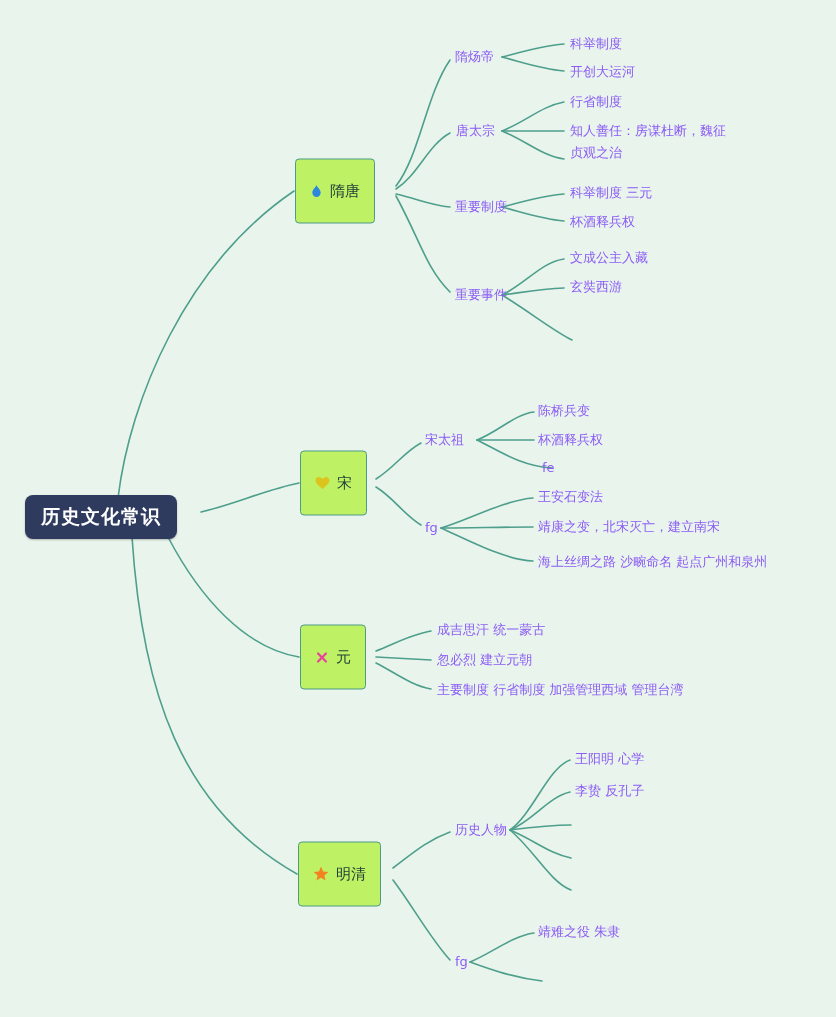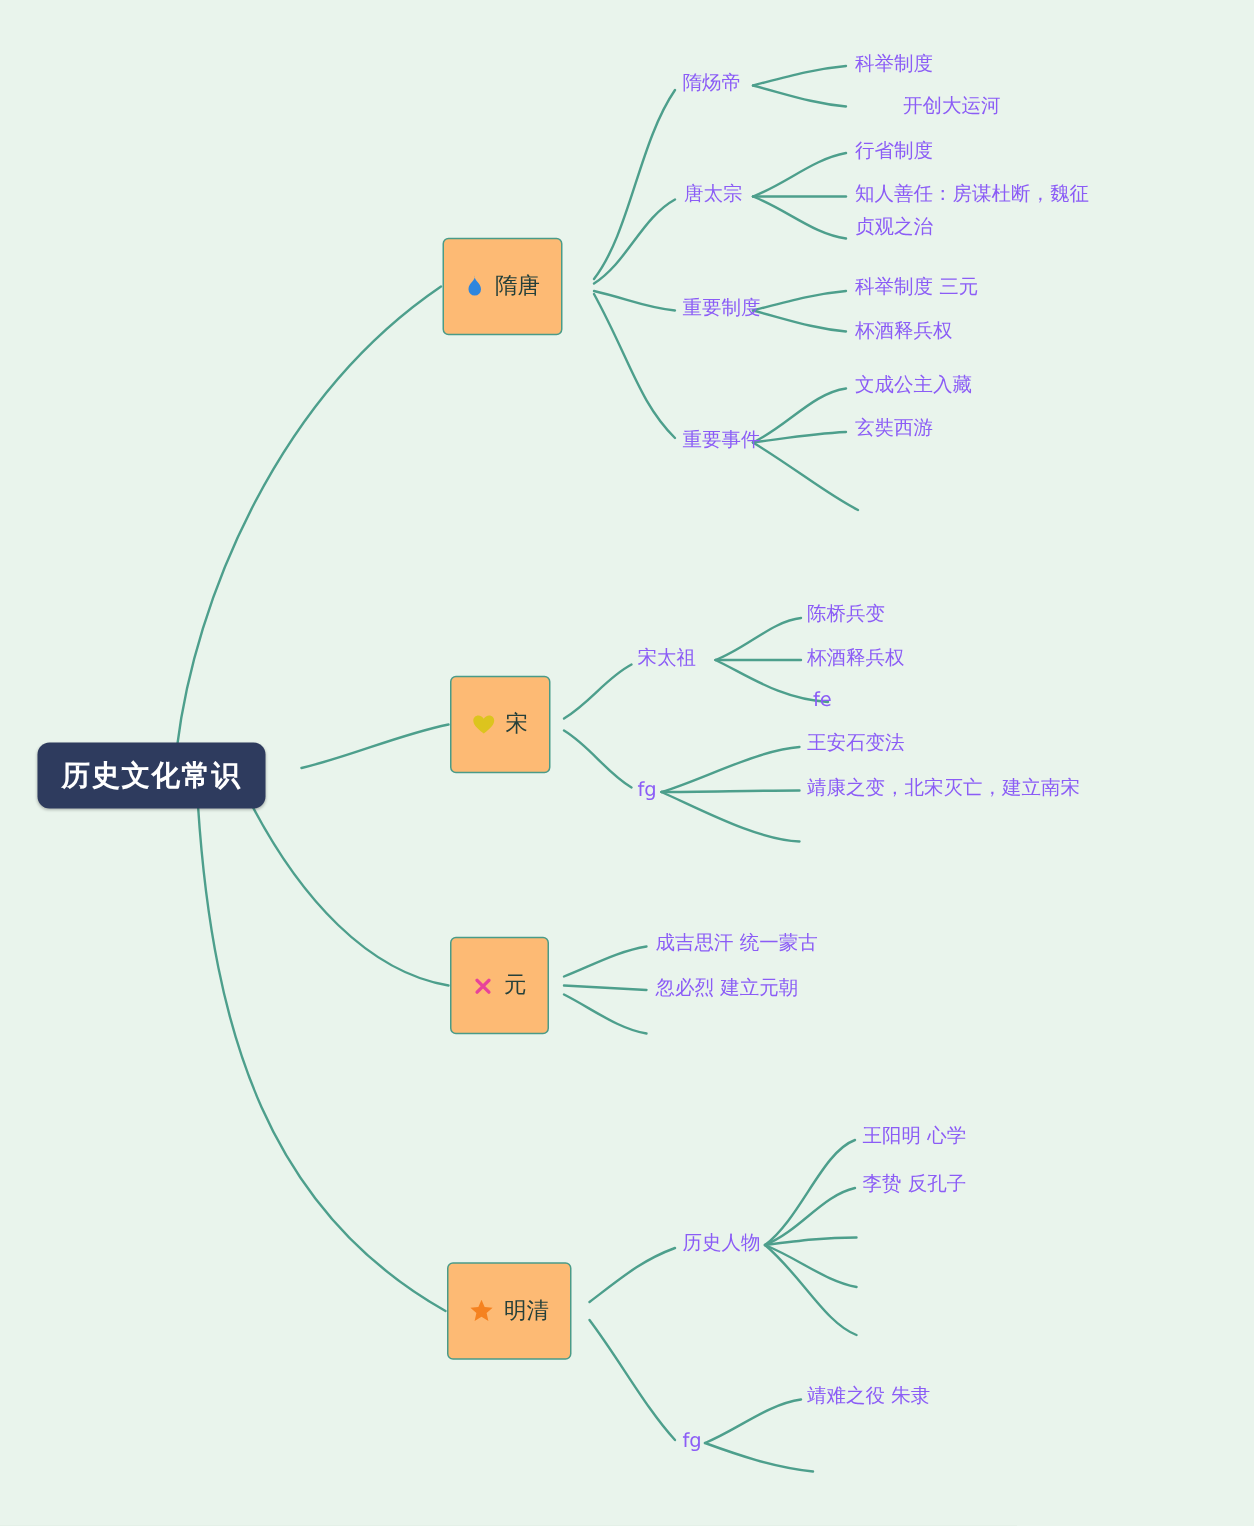--- a/index.html
+++ b/index.html
@@ -14,21 +14,21 @@
   .root {
     position:absolute; transform:translateY(-50%);
     background:#2e3b5e; color:#ffffff;
     font-size:19px; font-weight:bold; letter-spacing:1px;
     padding:9px 16px; border-radius:8px; white-space:nowrap;
     box-shadow:0 1px 2px rgba(0,0,0,0.25);
   }
   .branch {
     position:absolute; transform:translateY(-50%);
     display:flex; align-items:center; gap:7px;
-    background:#fdba74; border:1.6px solid #4a9b88; border-radius:4px;
+    background:#bef264; border:1.6px solid #4a9b88; border-radius:4px;
     padding:24px 14px; font-size:15px; color:#25403a; white-space:nowrap;
   }
   .branch .icon { display:flex; align-items:center; }
   .branch-label { line-height:1; }
   .leaf {
     position:absolute; transform:translateY(-50%);
     font-size:13px; color:#8b5cf6; white-space:nowrap; line-height:1.3;
   }
 </style>
 </head>
@@ -88,21 +88,21 @@
     <span class="icon">
       <svg width="13" height="15" viewBox="0 0 14 16">
           <path d="M7 0C8 3.5 2.5 5.5 2.5 10a4.5 4.5 0 0 0 9 0C11.5 5.5 6 3.5 7 0Z" fill="#2e86de"></path>
         </svg>
     </span>
     <span class="branch-label">隋唐</span>
   </div>
 
   <div class="leaf" style="left:455px;top:57px">隋炀帝</div>
   <div class="leaf" style="left:570px;top:44px">科举制度</div>
-  <div class="leaf" style="left:602px;top:72px">开创大运河</div>
+  <div class="leaf" style="left:570px;top:72px">开创大运河</div>
 
   <div class="leaf" style="left:456px;top:131px">唐太宗</div>
   <div class="leaf" style="left:570px;top:102px">行省制度</div>
   <div class="leaf" style="left:570px;top:131px">知人善任：房谋杜断，魏征</div>
   <div class="leaf" style="left:570px;top:153px">贞观之治</div>
 
   <div class="leaf" style="left:455px;top:207px">重要制度</div>
   <div class="leaf" style="left:570px;top:193px">科举制度 三元</div>
   <div class="leaf" style="left:570px;top:222px">杯酒释兵权</div>
 
@@ -121,35 +121,37 @@
   </div>
 
   <div class="leaf" style="left:425px;top:440px">宋太祖</div>
   <div class="leaf" style="left:538px;top:411px">陈桥兵变</div>
   <div class="leaf" style="left:538px;top:440px">杯酒释兵权</div>
   <div class="leaf" style="left:542px;top:468px">fe</div>
 
   <div class="leaf" style="left:425px;top:528px">fg</div>
   <div class="leaf" style="left:538px;top:497px">王安石变法</div>
   <div class="leaf" style="left:538px;top:527px">靖康之变，北宋灭亡，建立南宋</div>
+  <div class="leaf" style="left:538px;top:562px">海上丝绸之路 沙畹命名 起点广州和泉州</div>
 
   <div class="branch" style="left:300px;top:657px">
     <span class="icon">
       <svg width="14" height="14" viewBox="0 0 16 16">
           <g stroke-width="2.6" stroke-linecap="round" fill="none" stroke="#e8439a">
             <line x1="3.5" y1="3.5" x2="12.5" y2="12.5"></line>
             <line x1="12.5" y1="3.5" x2="3.5" y2="12.5"></line>
           </g>
         </svg>
     </span>
     <span class="branch-label">元</span>
   </div>
 
   <div class="leaf" style="left:437px;top:630px">成吉思汗 统一蒙古</div>
   <div class="leaf" style="left:437px;top:660px">忽必烈 建立元朝</div>
+  <div class="leaf" style="left:437px;top:690px">主要制度 行省制度 加强管理西域 管理台湾</div>
 
   <div class="branch" style="left:298px;top:874px">
     <span class="icon">
       <svg width="16" height="15" viewBox="0 0 16 15">
           <path d="M8 0l2.1 4.9 5.3.5-4 3.5 1.2 5.2L8 11.3 3.4 14.1 4.6 8.9.6 5.4l5.3-.5Z" fill="#f58220"></path>
         </svg>
     </span>
     <span class="branch-label">明清</span>
   </div>
 

